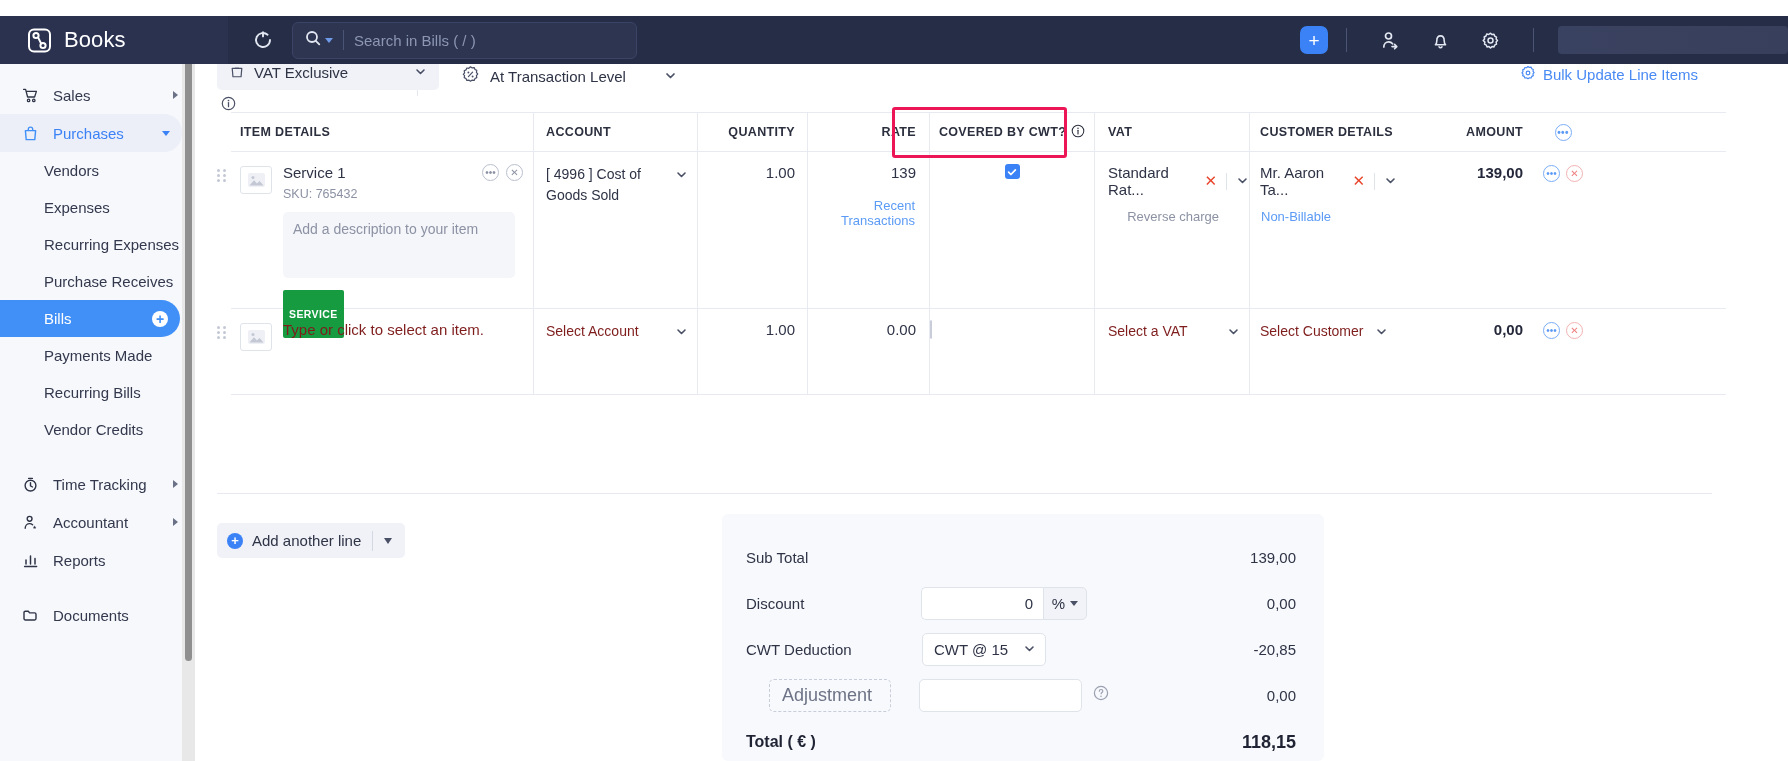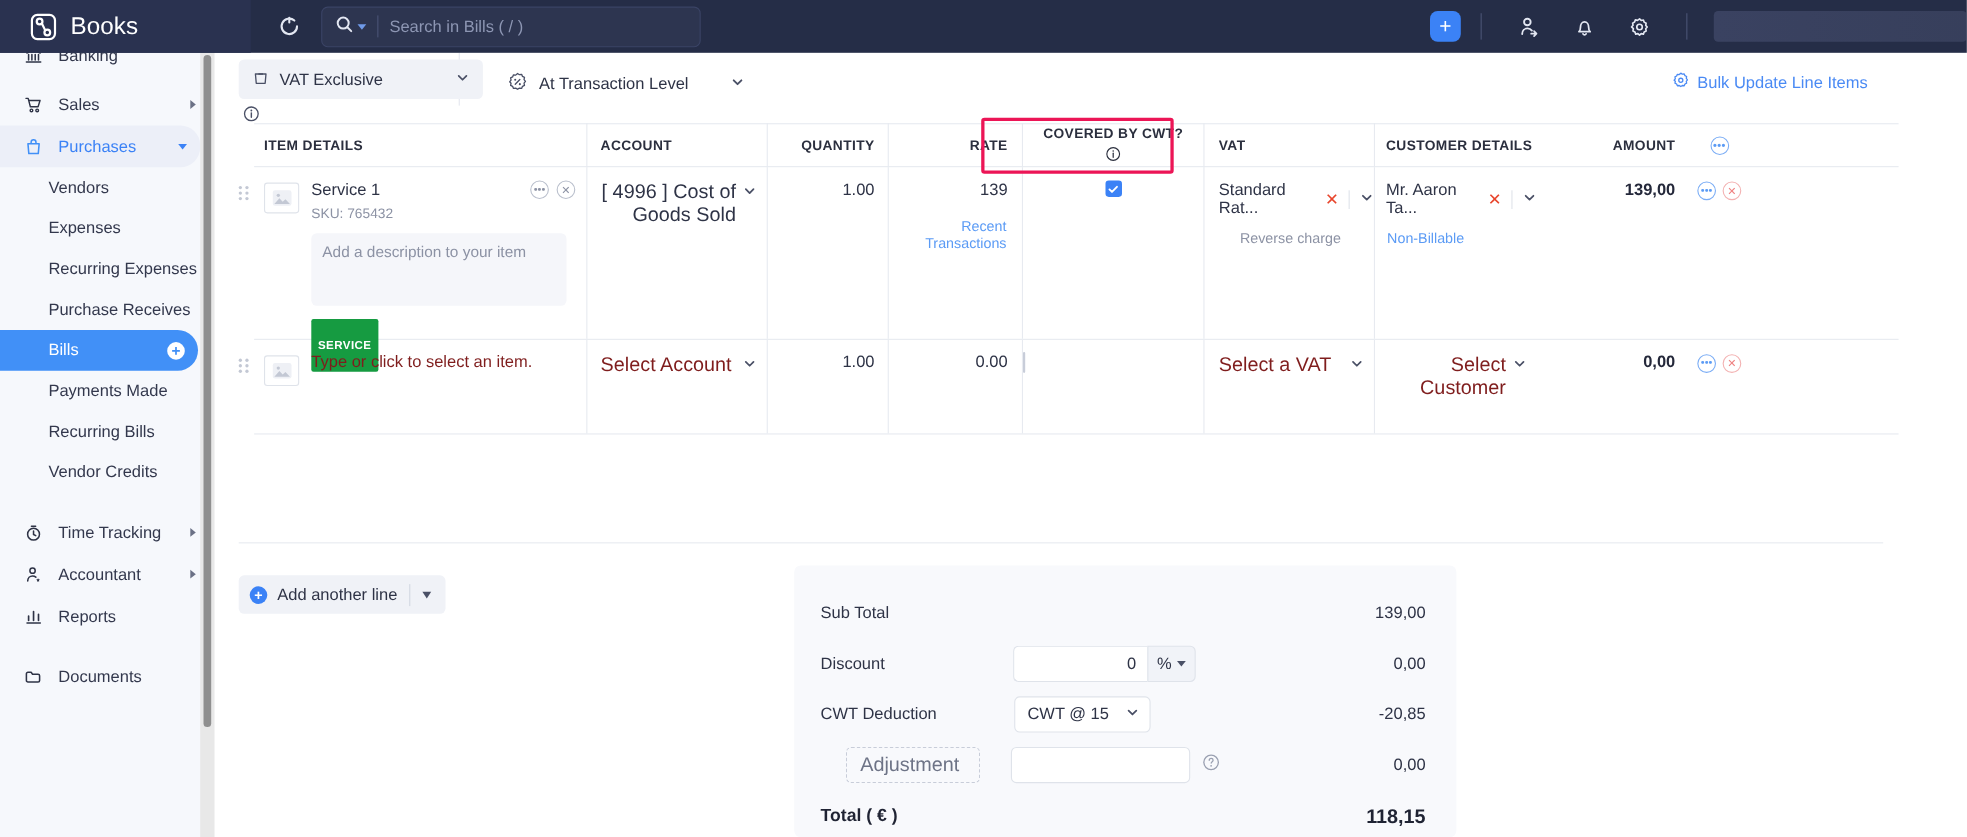--- a/index.html
+++ b/index.html
@@ -5,21 +5,21 @@
   * { box-sizing: border-box; margin: 0; padding: 0; }
   html, body {
     width: 1788px; height: 761px;
     font-family: "Liberation Sans", sans-serif;
     background: #ffffff;
     overflow: hidden;
   }
 
   
   .topbar {
-    position: absolute; top: 0; left: 0;
+    position: absolute; top: 16px; left: 0;
     width: 1788px; height: 48px;
     background: #252d47;
     display: flex; align-items: center;
     z-index: 40;
   }
   .brand {
     width: 228px; height: 48px;
     display: flex; align-items: center; gap: 11px;
     padding-left: 26px;
     background: #2a3250;
@@ -173,21 +173,21 @@
     display: flex; height: 40px; align-items: center;
     border-top: 1px solid #e7eaf0; border-bottom: 1px solid #e7eaf0;
     font-size: 12.5px; font-weight: bold; letter-spacing: .35px;
     color: #2b2f3e;
   }
   .lt-head > div { height: 40px; display: flex; align-items: center; }
   .c-item { width: 302px; padding-left: 9px; }
   .c-acct { width: 164px; padding-left: 12px; border-left: 1px solid #e7eaf0; }
   .c-qty  { width: 110px; justify-content: flex-end; padding-right: 12px; border-left: 1px solid #e7eaf0; }
   .c-rate { width: 122px; justify-content: flex-end; padding-right: 13px; border-left: 1px solid #e7eaf0; }
-  .c-cwt  { width: 165px; justify-content: center; border-left: 1px solid #e7eaf0; gap: 5px; flex-direction: column; }
+  .c-cwt  { width: 165px; justify-content: center; border-left: 1px solid #e7eaf0; gap: 5px; }
   .c-vat  { width: 155px; padding-left: 13px; border-left: 1px solid #e7eaf0; }
   .c-cust { width: 148px; padding-left: 10px; border-left: 1px solid #e7eaf0; }
   .c-amt  { width: 138px; justify-content: flex-end; padding-right: 12px; }
   .c-act  { width: 56px; justify-content: center; }
 
   .hl-box {
     position: absolute; top: -5px; left: 661px;
     width: 175px; height: 51px;
     border: 3px solid #ec1556; border-radius: 3px;
     pointer-events: none; z-index: 9;
@@ -224,21 +224,21 @@
   }
   .badge-service {
     display: inline-block; margin-top: 12px;
     background: #169b41; color: #fff;
     font-size: 10.5px; font-weight: bold; letter-spacing: .4px;
     padding: 18px 6px; border-radius: 2px;
   }
   .ph { color: #7f1d1d; }
   .val { color: #2e3346; }
   .sel-row { display: flex; align-items: flex-start; gap: 6px; }
-  .sel-text { font-size: 18px; line-height: 21px; text-align: right; }
+  .sel-text { font-size: 14px; line-height: 21px; }
   .chev-d { flex: 0 0 auto; margin-left: auto; padding-right: 9px; padding-top: 3px; }
   .num { font-size: 15px; color: #2e3346; }
   .recent-link { font-size: 13px; color: #5b9bf5; margin-top: 16px; text-align: right; padding-right: 1px; cursor: pointer; }
   .chk {
     width: 15px; height: 15px; border-radius: 3px;
     background: #3b82f6; display: flex; align-items: center; justify-content: center;
     margin: 0 auto; cursor: pointer;
   }
   .chk-empty {
     width: 15px; height: 15px; border-radius: 3px;

